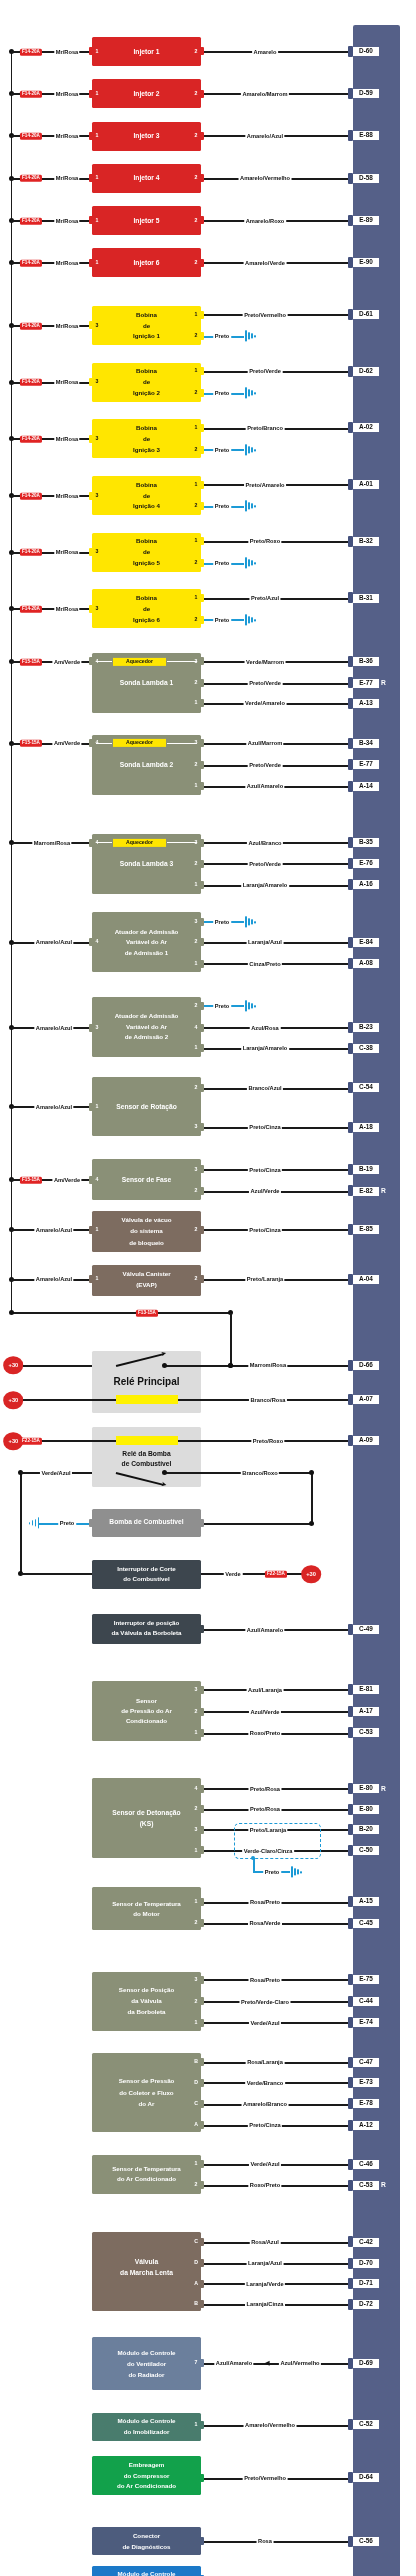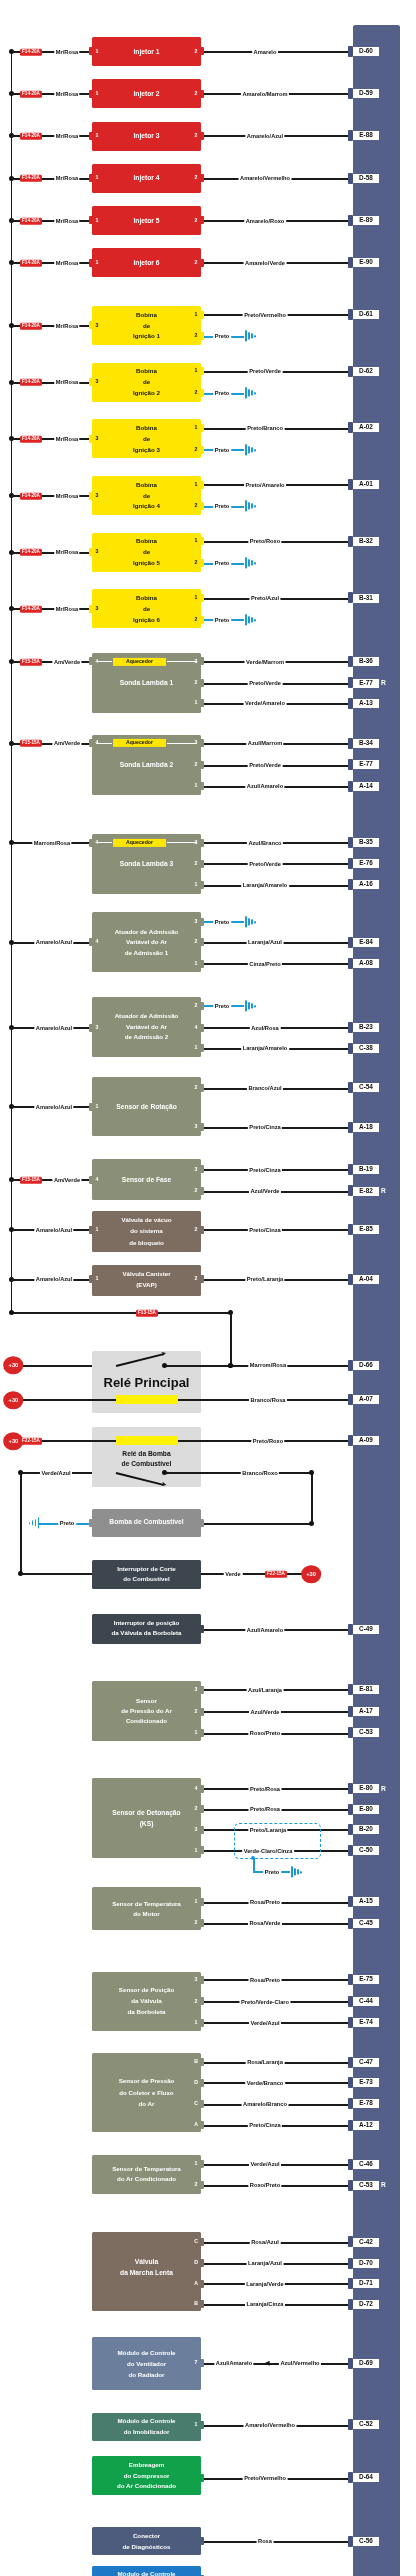--- a/index.html
+++ b/index.html
@@ -507,21 +507,21 @@
     <div class="w" style="left: 201px; top: 1365px; width: 147px; height: 1.5px; background: rgb(26, 26, 26);"></div>
     <div class="dot" style="left: 228px; top: 1363px;"></div>
     <div class="wl" style="left: 268px; top: 1365px;">Marrom/Rosa</div>
     <div class="tick" style="left: 348px; top: 1360px; background: rgb(68, 81, 125);"></div>
     <div class="plabel" style="left: 353px; top: 1361px;">D-66</div>
     <div class="w" style="left: 201px; top: 1399px; width: 147px; height: 1.5px; background: rgb(26, 26, 26);"></div>
     <div class="wl" style="left: 268px; top: 1400px;">Branco/Rosa</div>
     <div class="tick" style="left: 348px; top: 1394px; background: rgb(68, 81, 125);"></div>
     <div class="plabel" style="left: 353px; top: 1395px;">A-07</div>
     <div class="box" style="left: 92px; top: 1351px; width: 109px; height: 62px; background: rgb(220, 220, 220);"></div>
-    <div class="bl" style="left: 92px; top: 1382px; width: 109px; color: rgb(17, 17, 17); font-size: 13px;">Relé Principal</div>
+    <div class="bl" style="left: 92px; top: 1382px; width: 109px; color: rgb(17, 17, 17); font-size: 10px;">Relé Principal</div>
     <div class="w" style="left: 165px; top: 1365px; width: 36px; height: 1.5px; background: rgb(26, 26, 26);"></div>
     <div class="w" style="left: 92px; top: 1399px; width: 24px; height: 1.5px; background: rgb(26, 26, 26);"></div>
     <div class="w" style="left: 178px; top: 1399px; width: 23px; height: 1.5px; background: rgb(26, 26, 26);"></div>
     <div class="sw" style="left: 116px; top: 1365px; width: 49px; transform: rotate(-14deg);">
       <i style="transform: translateY(-50%) rotate(0deg);">➤</i>
     </div>
     <div class="dot" style="left: 162px; top: 1363px;"></div>
     <div class="coil" style="left: 116px; top: 1395px; width: 62px;"></div>
     <div class="pwr" style="left: 13.4px; top: 1441px; background: rgb(217, 37, 37);">+30</div>
     <div class="w" style="left: 23px; top: 1440px; width: 69px; height: 1.5px; background: rgb(26, 26, 26);"></div>

